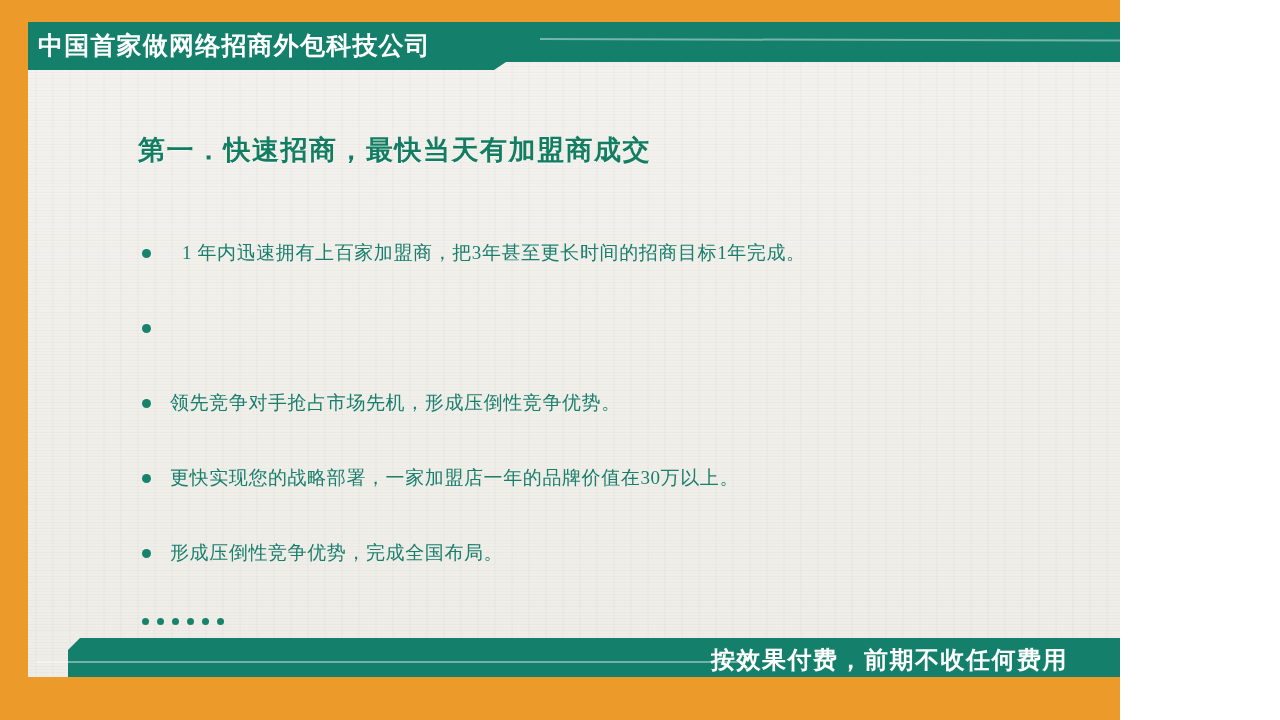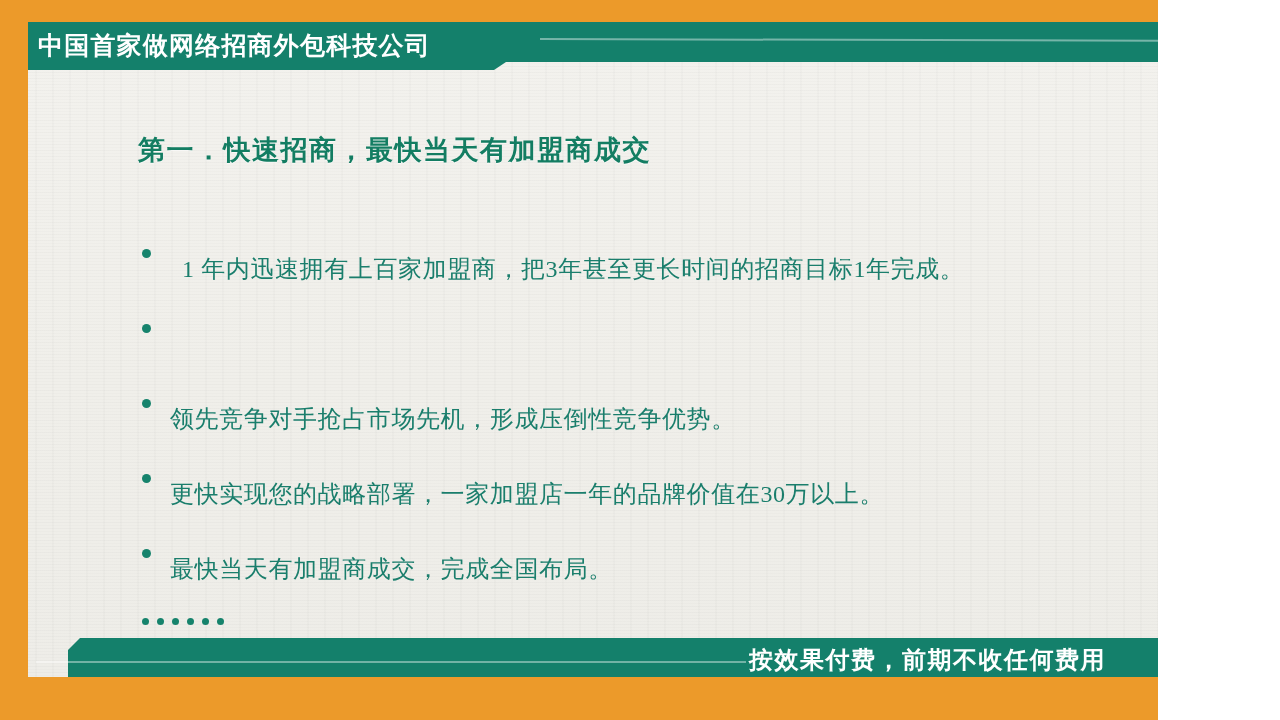--- a/index.html
+++ b/index.html
@@ -7,21 +7,20 @@
     padding: 0;
     background: #ffffff;
   }
   #slide {
     position: relative;
     width: 1120px;
     height: 720px;
     overflow: hidden;
     background: #EC9A2A;
     font-family: "Liberation Sans", "DejaVu Sans", sans-serif;
-    padding-left: 38px;
   }
 
   
   .paper {
     position: absolute;
     left: 28px;
     top: 22px;
     width: 1196px;
     height: 655px;
     background:
@@ -119,26 +118,25 @@
     width: 9px;
     height: 9px;
     border-radius: 50%;
     background: #16836C;
     margin-top: 13px;
     margin-right: 19px;
   }
   .bullet-text {
     flex: 1 1 auto;
     font-family: "Liberation Serif", "DejaVu Serif", serif;
-    font-size: 24px;
+    font-size: 19px;
     line-height: 34px;
     color: #1A7E6C;
     letter-spacing: 0.6px;
     white-space: nowrap;
-    margin-top: 16px;
   }
   .bullet-text.indented {
     padding-left: 12px;
   }
   .ellipsis-row {
     position: absolute;
     left: 142px;
     top: 618px;
     display: flex;
     align-items: center;
@@ -212,21 +210,21 @@
     <div class="bullet-row">
       <span class="bullet-dot"></span>
       <span class="bullet-text">领先竞争对手抢占市场先机，形成压倒性竞争优势。</span>
     </div>
     <div class="bullet-row">
       <span class="bullet-dot"></span>
       <span class="bullet-text">更快实现您的战略部署，一家加盟店一年的品牌价值在30万以上。</span>
     </div>
     <div class="bullet-row">
       <span class="bullet-dot"></span>
-      <span class="bullet-text">最快当天有加盟商成交，完成全国布局。</span>
+      <span class="bullet-text">形成压倒性竞争优势，完成全国布局。</span>
     </div>
   </div>
 
   <div class="ellipsis-row">
     <span class="ellipsis-dot"></span>
     <span class="ellipsis-dot"></span>
     <span class="ellipsis-dot"></span>
     <span class="ellipsis-dot"></span>
     <span class="ellipsis-dot"></span>
     <span class="ellipsis-dot"></span>

